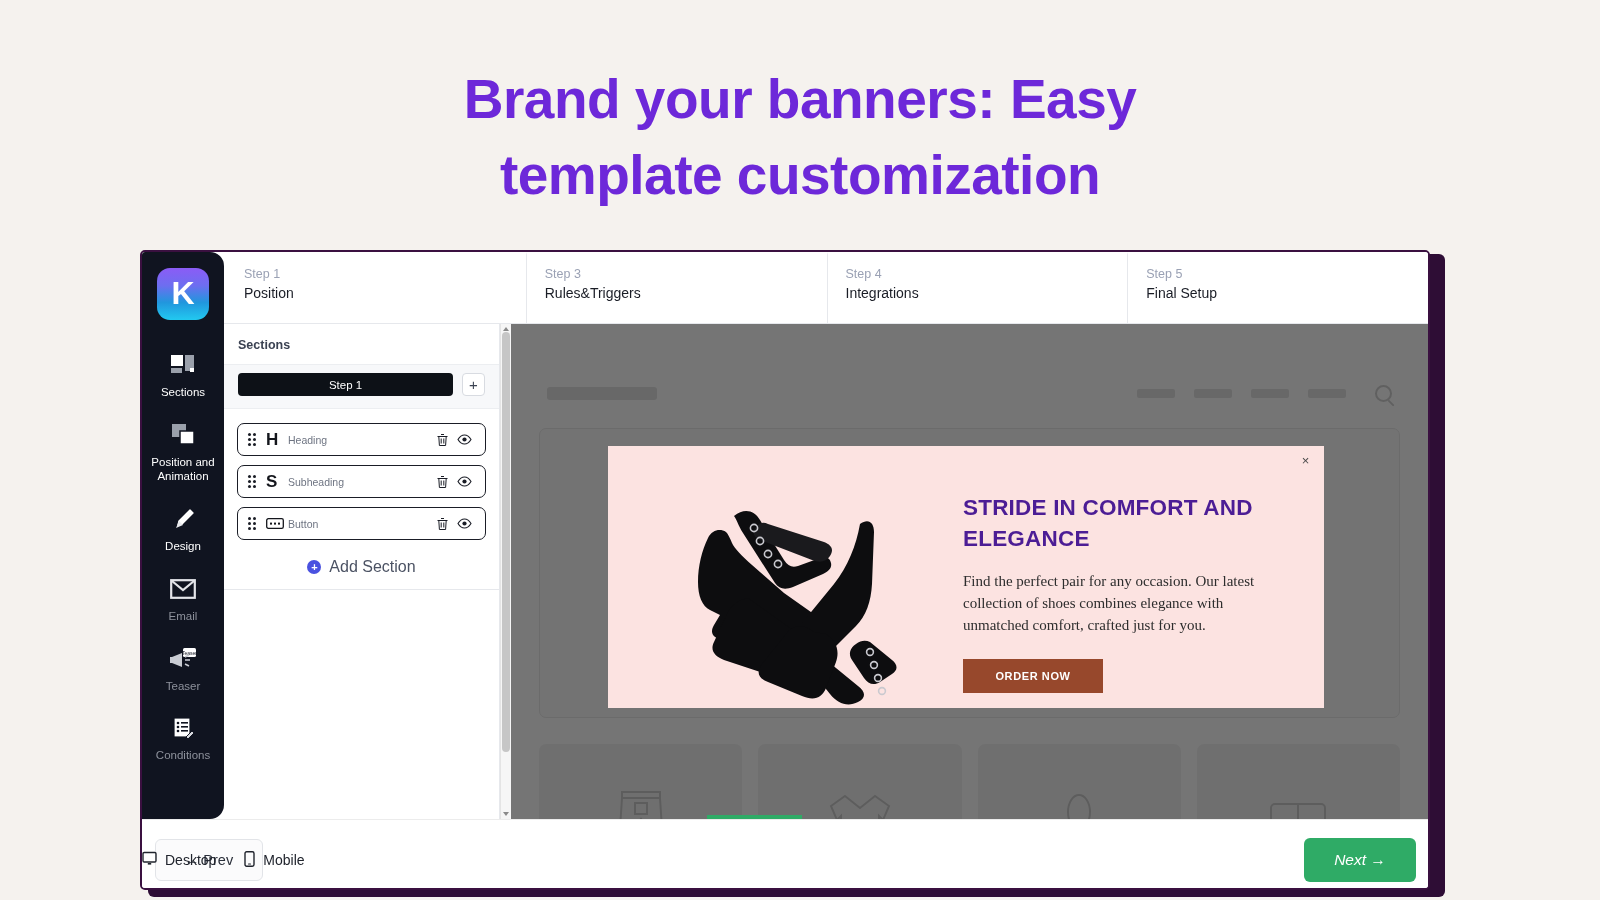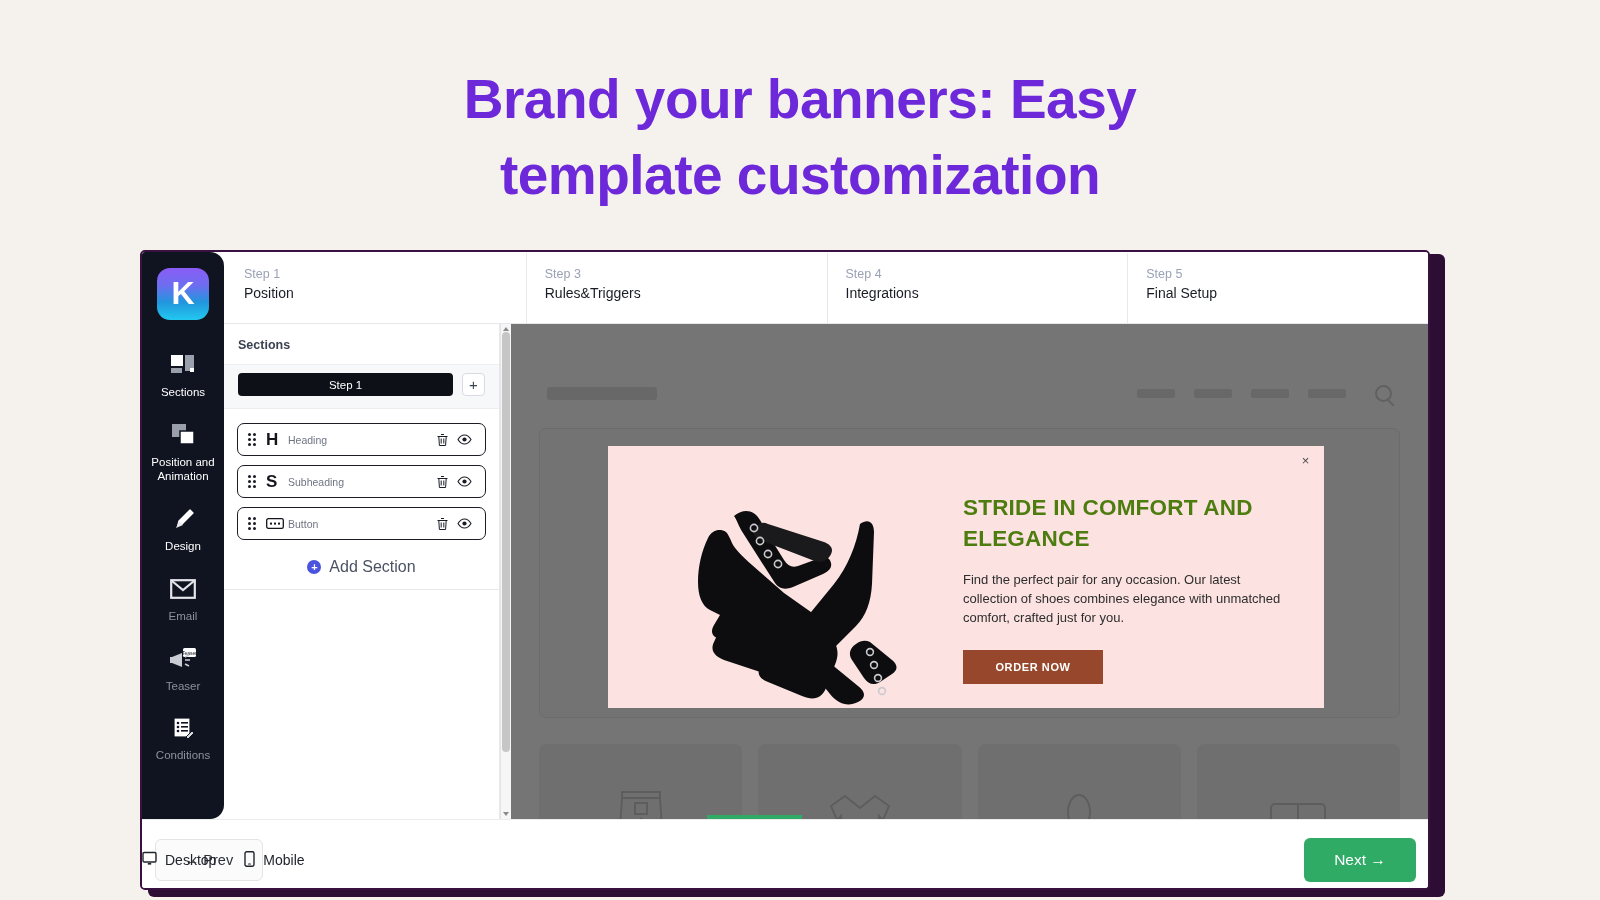--- a/index.html
+++ b/index.html
@@ -288,27 +288,28 @@
   }
   .popup-x {
     position: absolute; right: 10px; top: 6px;
     width: 17px; height: 17px;
     font-size: 13px; color: #4a4a4a; line-height: 17px; text-align: center;
     cursor: pointer;
   }
   .popup-img { width: 347px; flex: 0 0 347px; position: relative; }
   .popup-body { flex: 1 1 auto; padding: 47px 34px 0 8px; }
   .pop-h {
-    font-size: 22.5px; font-weight: 800; color: #4d7c0f;
+    font-size: 22.5px; font-weight: 800; color: #4c1d95;
     line-height: 1.37; letter-spacing: .2px;
   }
   .pop-sub {
     margin-top: 15px;
-    font-size: 13px; line-height: 1.48; color: #2d2d2d;
+    font-size: 15px; line-height: 1.48; color: #2d2d2d;
     max-width: 320px;
+    font-family: Liberation Serif, serif;
   }
   .pop-btn {
     margin-top: 23px;
     width: 140px; height: 34px;
     background: #97482c;
     color: #fff; font-size: 11px; font-weight: 700; letter-spacing: .6px;
     display: flex; align-items: center; justify-content: center;
     cursor: pointer;
   }
 
@@ -342,20 +343,21 @@
     pointer-events: none;
   }
   .device { display: flex; align-items: center; gap: 8px; font-size: 14px; color: #20242d; cursor: pointer; pointer-events: auto; }
   .btn-next {
     margin-left: auto; margin-right: 12px;
     width: 112px; height: 44px;
     background: #2fab66; border-radius: 6px;
     color: #fff; font-size: 15.5px;
     display: flex; align-items: center; justify-content: center; gap: 7px;
     cursor: pointer;
+    font-style: italic;
   }
 </style>
 </head>
 <body>
 
 <div class="headline">
   <span class="headline-line">Brand your banners: Easy</span>
   <span class="headline-line">template customization</span>
 </div>
 

